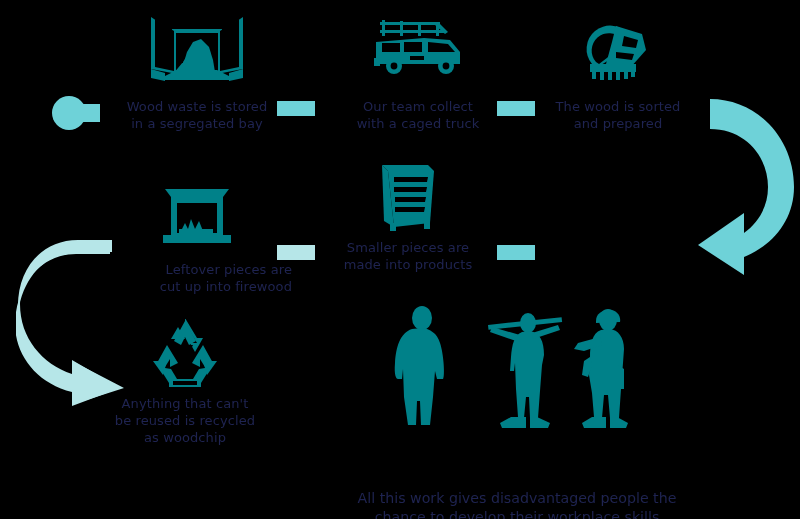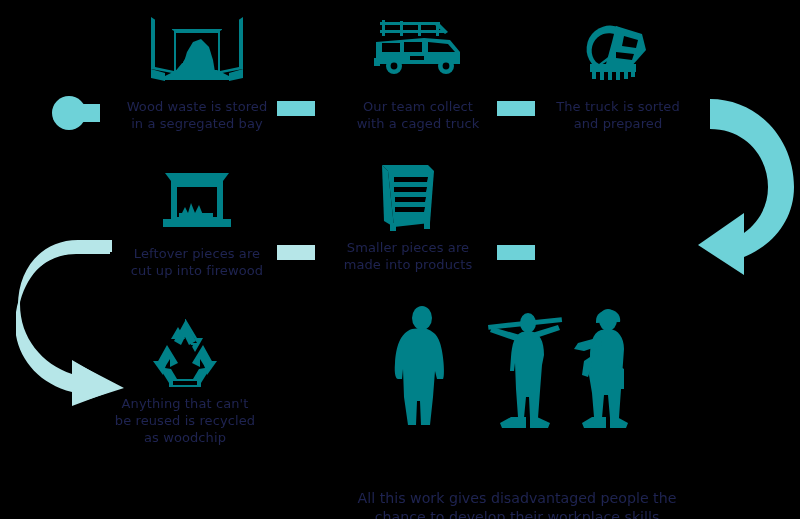--- a/index.html
+++ b/index.html
@@ -157,33 +157,33 @@
             <rect x="20" y="60" width="4" height="7"></rect>
             <rect x="28" y="60" width="4" height="8"></rect>
             <rect x="36" y="60" width="4" height="8"></rect>
             <rect x="44" y="60" width="4" height="8"></rect>
             <rect x="52" y="60" width="4" height="7"></rect>
             <rect x="59" y="59" width="4" height="6"></rect>
           </g>
         </g>
       </svg>
     </div>
-    <div class="caption">The truck is sorted
+    <div class="caption">The wood is sorted
 and prepared</div>
   </div>
 
   <div class="arrow" style="left:688px; top:95px;">
     <svg width="112" height="180" viewBox="0 0 112 180" aria-hidden="true">
       <path d="M22 4 L22 34 C58 34 80 62 80 92 C80 112 70 128 56 138
                L56 118 L10 150 L56 180 L56 162 C86 150 106 124 106 92
                C106 44 70 4 22 4 Z" fill="#6ed2d8"></path>
     </svg>
   </div>
 
-  <div class="node" style="left:102px; top:155px;">
+  <div class="node" style="left:102px; top:171px;text-align:right;">
     <div class="icon-wrap">
       <svg width="96" height="70" viewBox="0 0 96 70" aria-hidden="true">
         <g fill="#008189">
 
           <polygon points="16,4 80,4 74,12 22,12"></polygon>
 
           <rect x="22" y="12" width="52" height="38"></rect>
 
           <polygon points="14,50 82,50 82,58 14,58"></polygon>
 

